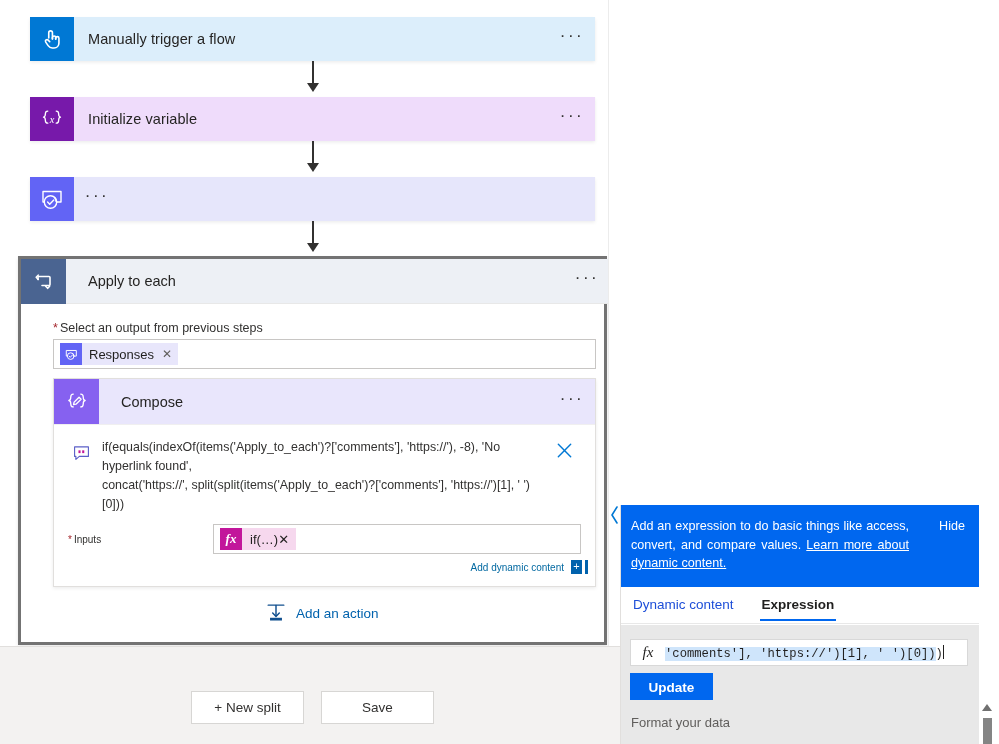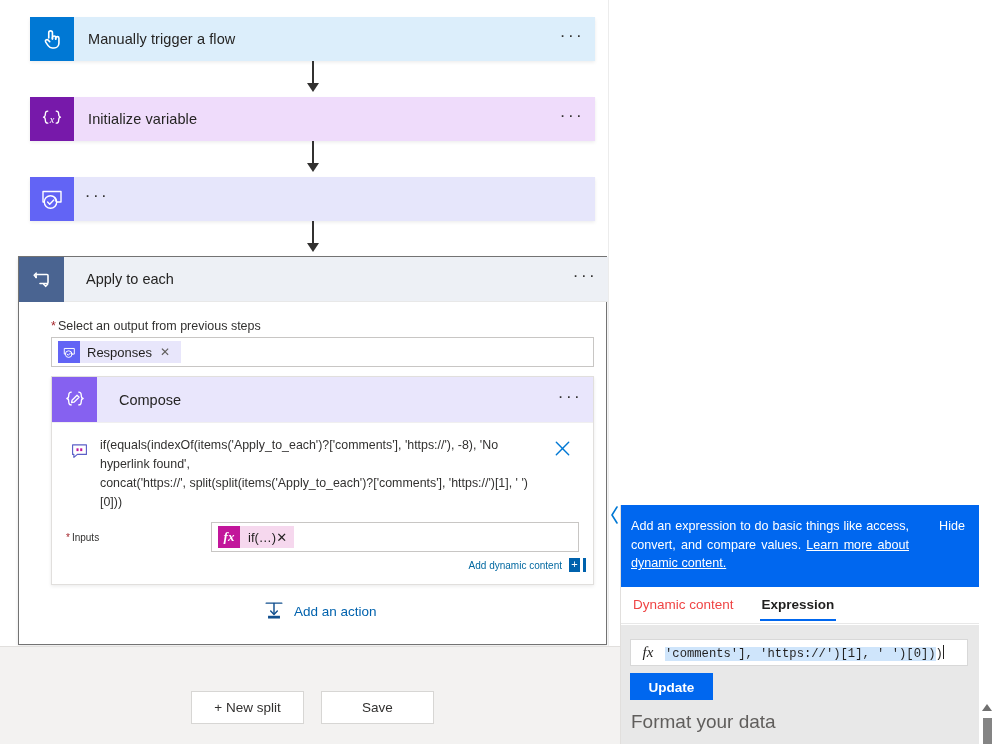--- a/index.html
+++ b/index.html
@@ -82,21 +82,21 @@
   #card-initvar .ico { background: #7719aa; }
   #card-approval { left: 30px; top: 177px; width: 565px; background: #e6e6fb; }
   #card-approval .ico { background: #6264f5; }
 
   
   #scope-apply {
     position: absolute;
     left: 18px; top: 256px;
     width: 589px; height: 389px;
     background: #ffffff;
-    border: 1px solid #737373;
+    border: 3px solid #737373;
     box-shadow: 0 0.3px 0.9px rgba(0,0,0,0.10), 0 1.6px 3.6px rgba(0,0,0,0.10);
   }
   #scope-header {
     position: absolute;
     left: 0; top: 0;
     width: 589px; height: 45px;
     background: #edf0f5;
     display: flex;
     align-items: stretch;
     border-bottom: 1px solid #e8e8e8;
@@ -139,21 +139,21 @@
     background: #ffffff;
     display: flex;
     align-items: center;
     padding-left: 6px;
   }
   .token {
     display: inline-flex;
     align-items: center;
     height: 22px;
     background: #e8e6fb;
-    padding-right: 11px;
+    padding-right: 6px;
     font-size: 13px;
     color: #201f1e;
   }
   .token .tok-ico {
     width: 22px; height: 22px;
     flex: 0 0 22px;
     background: #6264f5;
     display: flex; align-items: center; justify-content: center;
     margin-right: 7px;
   }
@@ -361,21 +361,21 @@
     left: 0; top: 82px;
     width: 358px; height: 37px;
     background: #ffffff;
     display: flex;
     align-items: center;
     padding-left: 10px;
     border-bottom: 1px solid #e8e8e8;
   }
   .tab {
     font-size: 13.5px;
-    color: #ef4444;
+    color: #1d4ed8;
     padding: 7px 2px 9px 2px;
     margin-right: 24px;
     cursor: pointer;
     position: relative;
   }
   .tab.active {
     font-weight: bold;
     color: #201f1e;
   }
   .tab.active::after {
@@ -439,21 +439,21 @@
     cursor: pointer;
   }
   #format-row {
     position: absolute;
     left: 0; top: 195px;
     width: 358px; height: 44px;
     background: #e8e8e8;
     display: flex;
     align-items: center;
     padding-left: 10px;
-    font-size: 19px;
+    font-size: 13px;
     color: #605e5c;
   }
   #panel-scrollbar {
     position: absolute;
     right: 3px; top: 195px;
     width: 17px; height: 49px;
     background: #ffffff;
   }
   #scroll-up-arrow {
     position: absolute;

